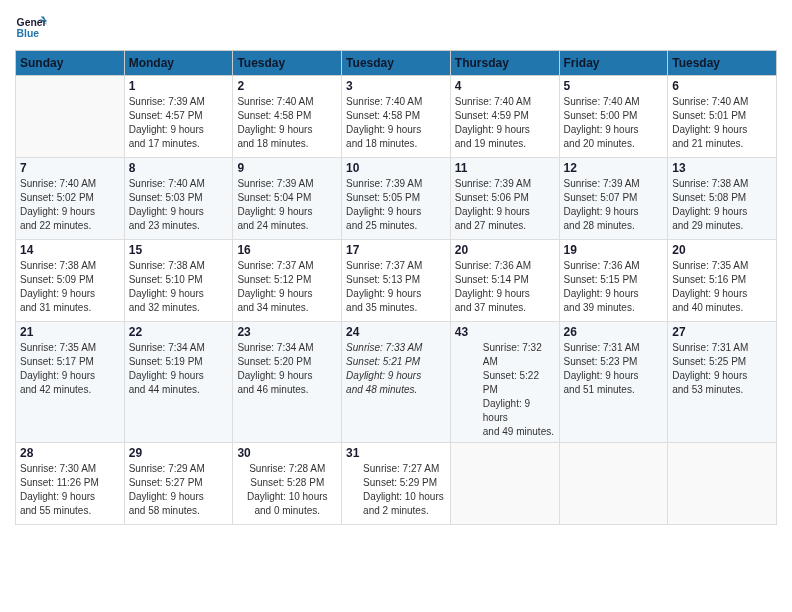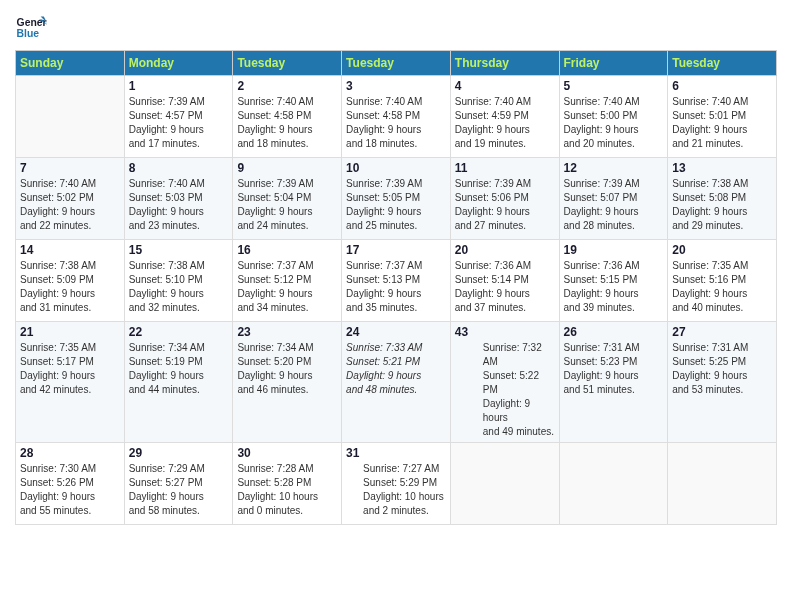--- a/index.html
+++ b/index.html
@@ -42,21 +42,21 @@
       font-size: 14px;
       color: #555;
     }
     table {
       width: 100%;
       border-collapse: collapse;
       table-layout: fixed;
     }
     thead tr th {
       background: #2176ae;
-      color: #bef264;
+      color: #0f172a;
       font-size: 12px;
       font-weight: bold;
       padding: 5px 4px;
       text-align: left;
       border: 1px solid #ccc;
     }
     tbody tr td {
       vertical-align: top;
       padding: 3px 4px;
       border: 1px solid #ddd;
@@ -317,34 +317,34 @@
             <div class="cell-text" style="white-space: pre-line;">Sunrise: 7:31 AM
 Sunset: 5:25 PM
 Daylight: 9 hours
 and 53 minutes.</div>
           </td>
         </tr>
         <tr>
           <td>
             <span class="day-num">28</span>
             <div class="cell-text" style="white-space: pre-line;">Sunrise: 7:30 AM
-Sunset: 5:26 PM
+Sunset: 11:26 PM
 Daylight: 9 hours
 and 55 minutes.</div>
           </td>
           <td>
             <span class="day-num">29</span>
             <div class="cell-text" style="white-space: pre-line;">Sunrise: 7:29 AM
 Sunset: 5:27 PM
 Daylight: 9 hours
 and 58 minutes.</div>
           </td>
           <td>
             <span class="day-num">30</span>
-            <div class="cell-text" style="white-space: pre-line;">Sunrise: 7:28 AM
+            <div class="cell-text" style="white-space: pre-line; text-align: center;">Sunrise: 7:28 AM
 Sunset: 5:28 PM
 Daylight: 10 hours
 and 0 minutes.</div>
           </td>
           <td>
             <span class="day-num">31</span>
             <div class="cell-text" style="white-space: pre-line; margin-left: 17px;">Sunrise: 7:27 AM
 Sunset: 5:29 PM
 Daylight: 10 hours
 and 2 minutes.</div>

